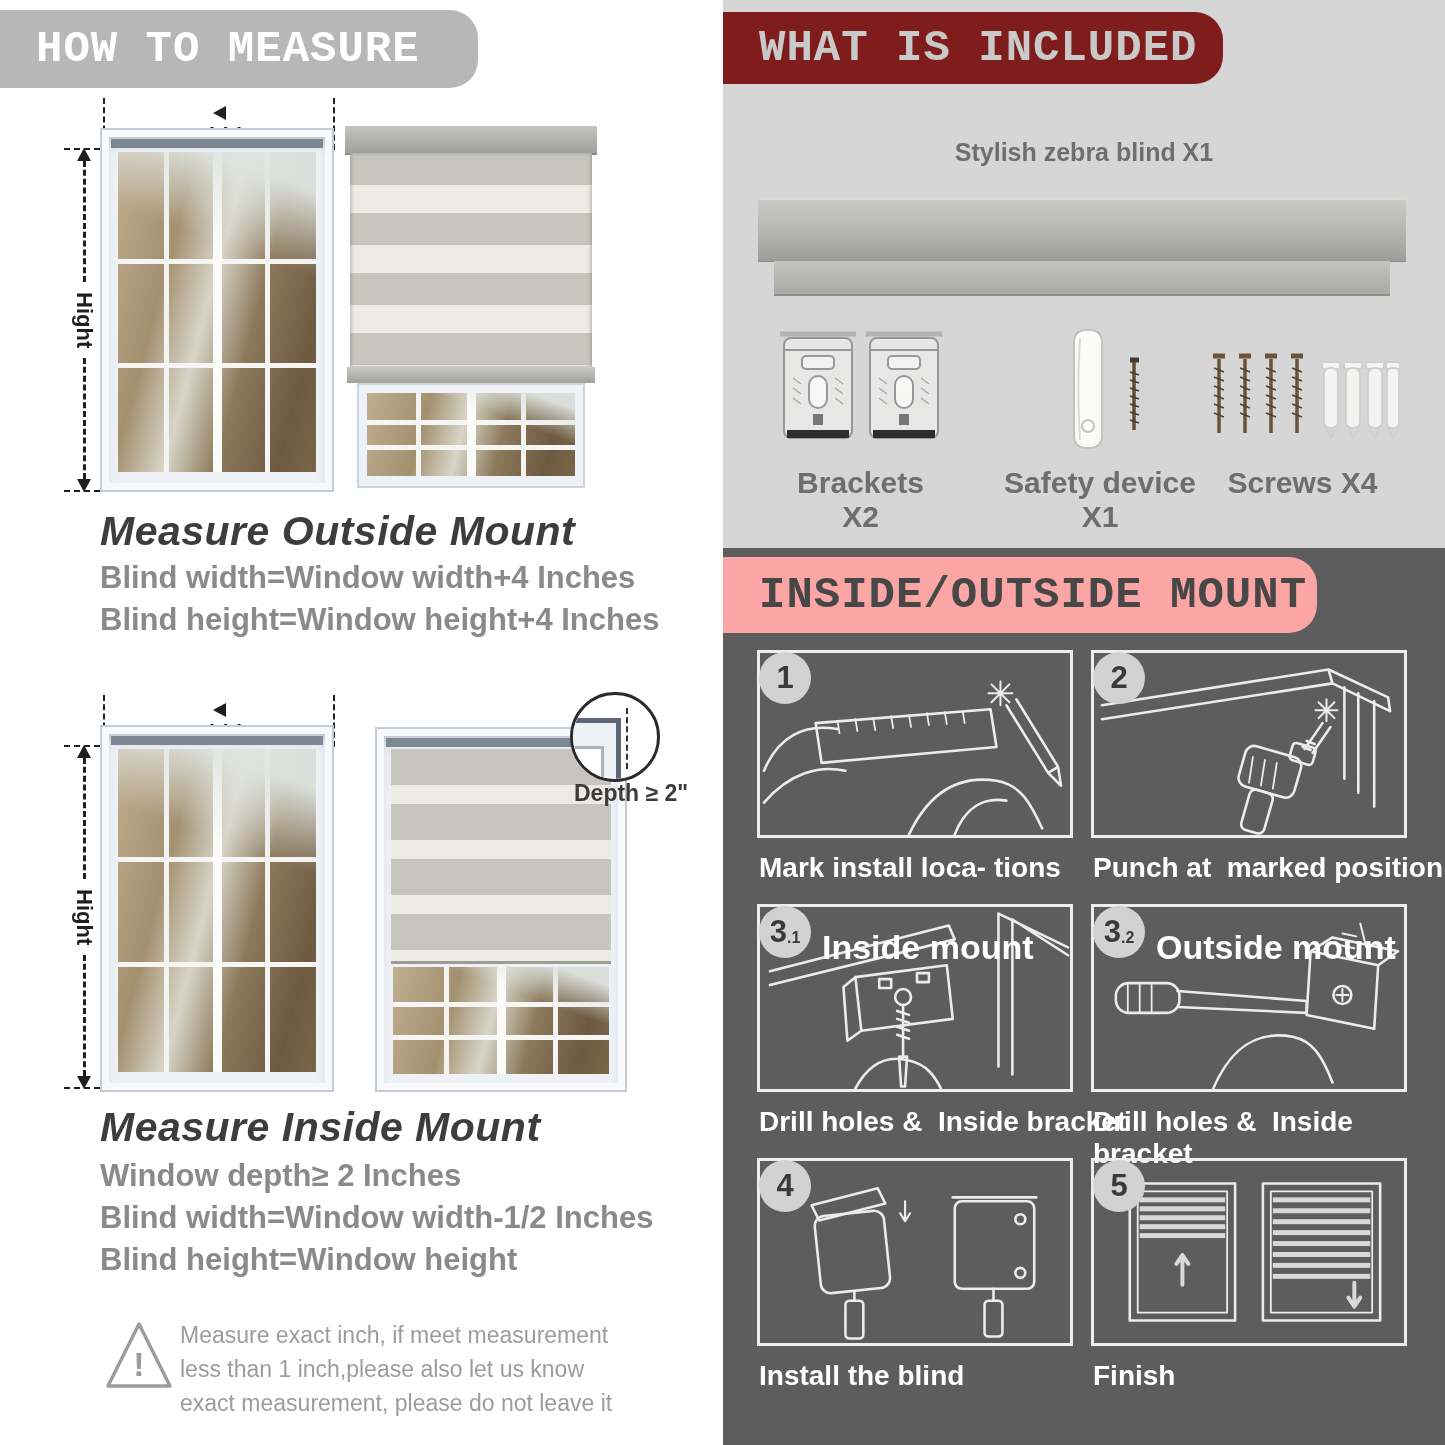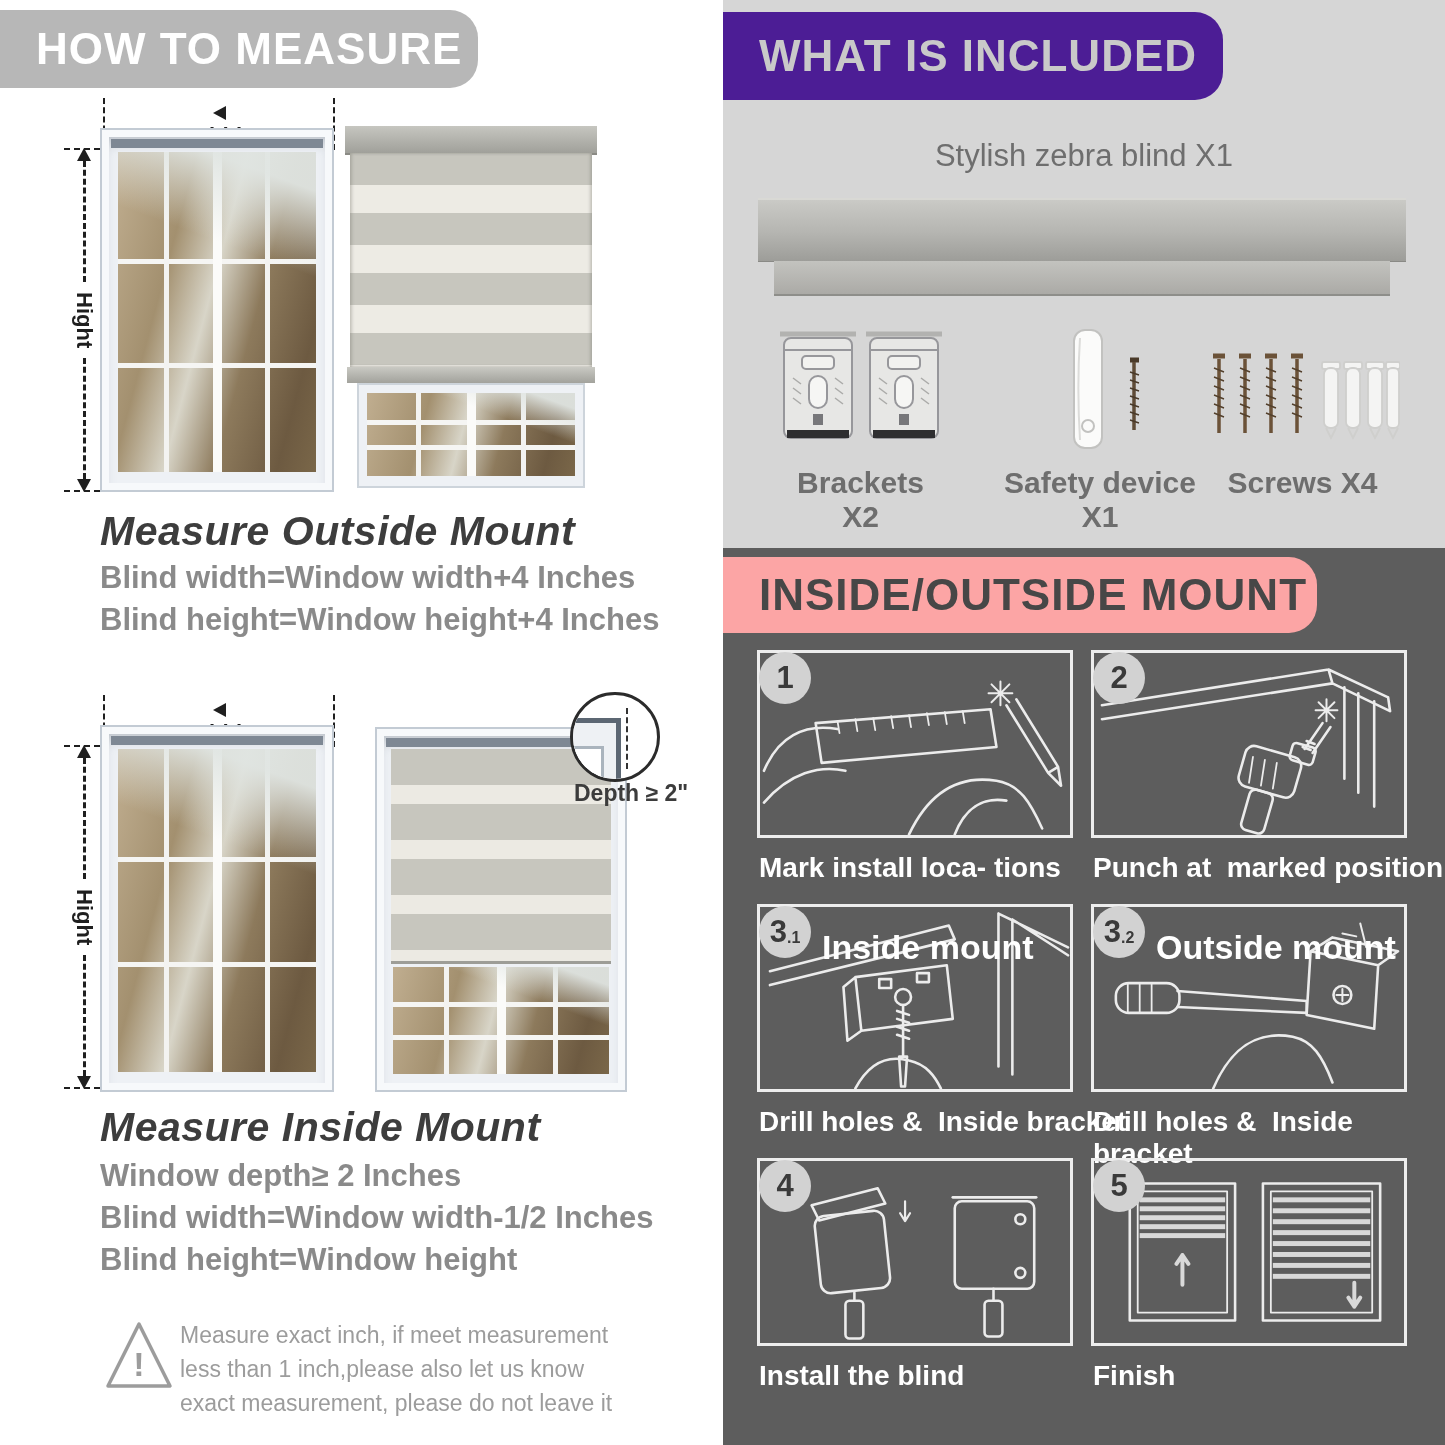--- a/index.html
+++ b/index.html
@@ -1,25 +1,25 @@
 <!DOCTYPE html>
 <html><head>
 <meta charset="utf-8">
 <style>
   html,body{margin:0;padding:0;background:#fff;}
   #canvas{position:relative;width:1445px;height:1445px;background:#ffffff;overflow:hidden;
           font-family:"Liberation Sans", sans-serif;}
   .abs{position:absolute;}
 
   
-  .hdr{position:absolute;display:flex;align-items:center;border-radius:0 28px 28px 0;}
+  .hdr{position:absolute;display:flex;align-items:center;border-radius:0 28px 28px 0;font-family:Liberation Mono, monospace;}
   .hdr span{padding-left:36px;font-weight:700;font-size:44px;letter-spacing:1px;}
   #hdr-measure{left:0;top:10px;width:478px;height:78px;background:#b7b7b7;}
   #hdr-measure span{color:#ffffff;}
-  #hdr-included{left:723px;top:12px;width:500px;height:88px;background:#4c1d95;}
+  #hdr-included{left:723px;top:12px;width:500px;height:72px;background:#7f1d1d;}
   #hdr-included span{color:#c9c9c9;}
   #hdr-mount{left:723px;top:557px;width:594px;height:76px;background:#fca5a5;}
   #hdr-mount span{color:#474747;}
 
   
   #included-bg{left:723px;top:0;width:722px;height:548px;background:#d6d6d6;}
   #mount-bg{left:723px;top:548px;width:722px;height:897px;background:#5d5d5d;}
 
   
   .h-arrow{position:absolute;display:flex;align-items:center;height:20px;flex-direction:column;}
@@ -74,21 +74,21 @@
   .dc-dash{position:absolute;left:63%;top:16%;height:72%;border-left:2px dashed #333;}
 
   
   .m-title{position:absolute;margin:0;font-size:41px;font-weight:700;color:#3d3d3d;letter-spacing:0.5px;font-style:italic;}
   .m-line{position:absolute;margin:0;font-size:31px;font-weight:700;color:#8a8a8a;}
   .depth-lbl{position:absolute;font-size:23px;font-weight:700;color:#3c3c3c;}
   .warn-text{position:absolute;font-size:23px;font-weight:400;color:#9c9c9c;line-height:34px;width:452px;}
 
   
   .product-title{position:absolute;left:760px;top:138px;width:648px;text-align:center;
-      font-size:31px;font-weight:400;color:#6e6e6e;}
+      font-size:25px;font-weight:700;color:#6e6e6e;}
   .big-cassette{position:absolute;left:758px;top:198px;width:648px;height:96px;}
   .big-cassette .main{position:absolute;left:0;right:0;top:0;height:63px;
       background:linear-gradient(180deg,#cbcbc7 0%,#b5b5b1 55%,#9d9d99 100%);
       box-shadow:inset 0 2px 0 #d9d9d5, 0 1px 0 #8a8a86;}
   .big-cassette .lip{position:absolute;left:16px;right:16px;top:63px;height:33px;
       background:linear-gradient(180deg,#c3c3bf,#abaaa6);box-shadow:0 2px 0 #8e8e8a;}
   .part-label{position:absolute;top:466px;text-align:center;font-size:30px;font-weight:700;color:#6e6e6e;}
 
   
   .panel{position:absolute;width:316px;height:188px;border:3px solid #ededed;box-sizing:border-box;}

